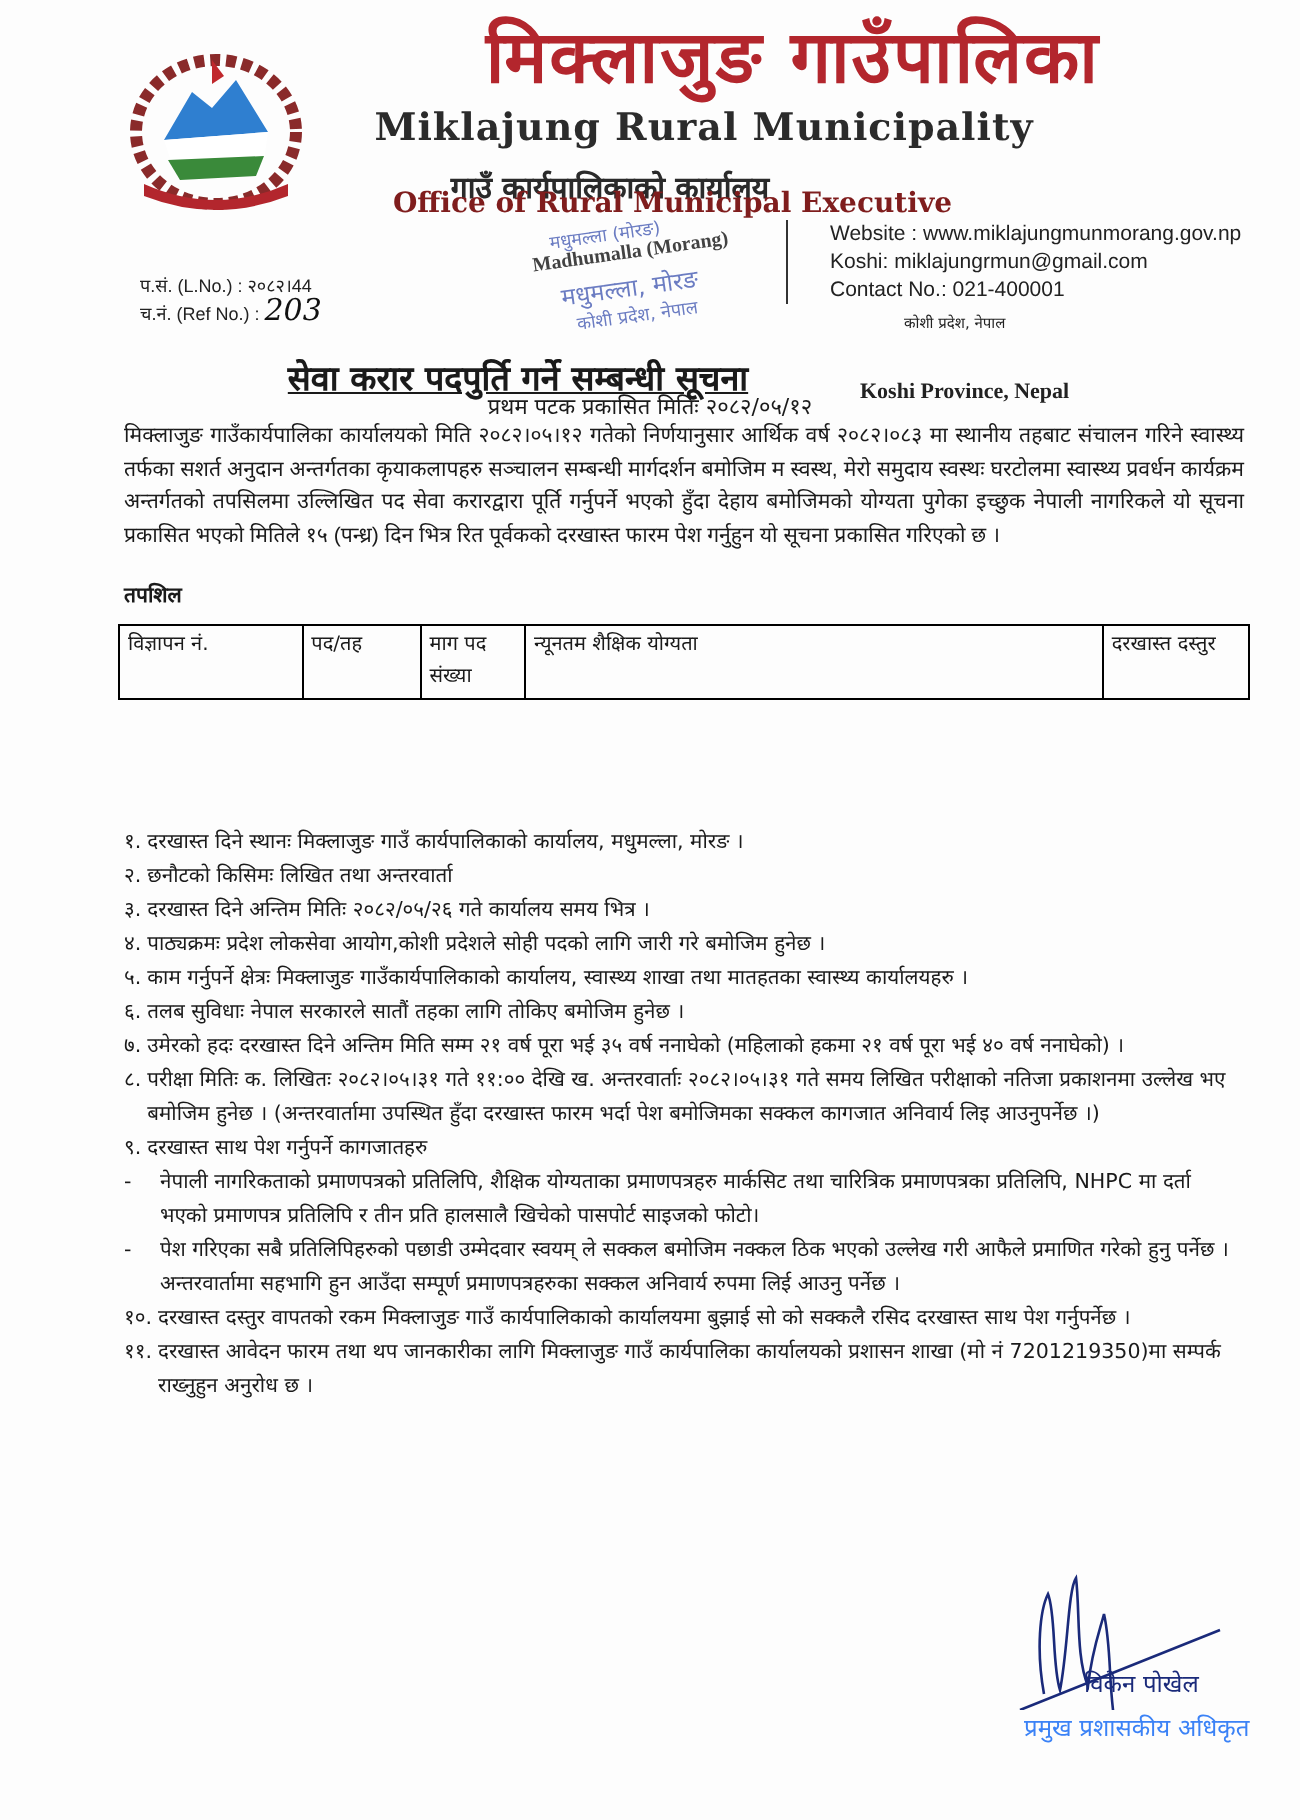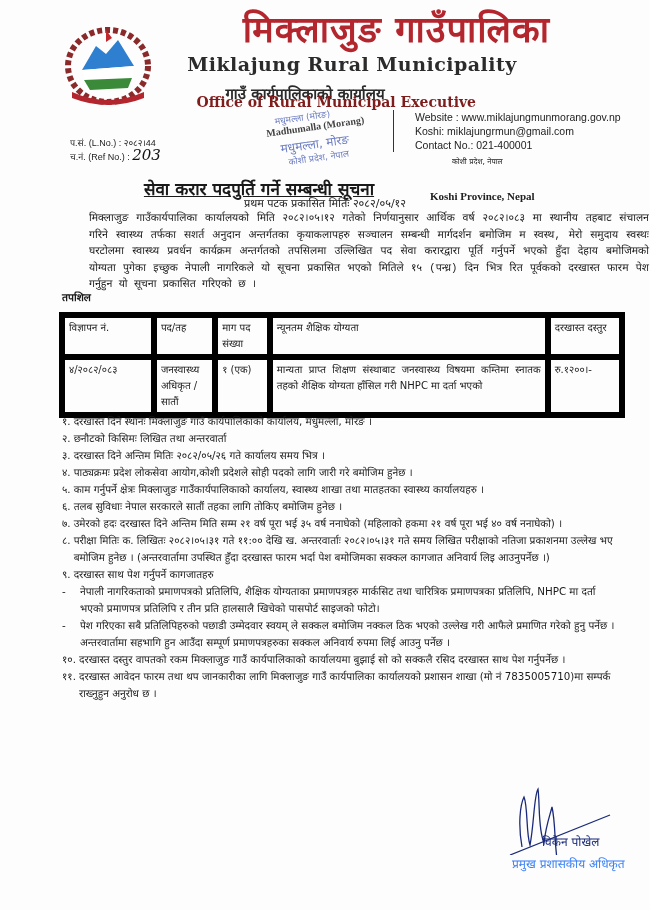--- a/index.html
+++ b/index.html
@@ -22,25 +22,25 @@
   .contact { position:absolute; left:393px; top:110px; border-left:1px solid #333; padding-left:21px; font-family:"Liberation Sans", sans-serif; font-size:10.5px; line-height:14px; color:#222; }
   .prov-np { position:absolute; left:452px; top:156px; font-family:"DejaVu Sans", sans-serif; font-size:7.5px; color:#222; }
   .prov-en { position:absolute; left:430px; top:166px; font-family:"Liberation Serif", serif; font-size:11px; font-weight:bold; color:#222;margin-top:24px; }
 
   .ref { position:absolute; left:70px; top:137px; font-family:"Liberation Sans", sans-serif; font-size:9px; line-height:12px; color:#222; }
   .ref .hand { font-family:"DejaVu Serif", serif; font-size:15px; font-style:italic; color:#111; }
 
   
   .heading { position:absolute; left:0; top:177px; width:518px; text-align:center; font-family:"DejaVu Sans", sans-serif; font-size:17px; font-weight:bold; text-decoration:underline; }
   .subheading { position:absolute; left:0; top:195px; width:650px; text-align:center; font-family:"DejaVu Sans", sans-serif; font-size:11px; }
-  .intro { position:absolute; left:62px; top:210px; width:560px; font-family:Liberation Mono, monospace; font-size:10.6px; line-height:16.5px; text-align:justify;margin-left:27px; }
+  .intro { position:absolute; left:62px; top:210px; width:560px; font-family:Liberation Sans, sans-serif; font-size:10.6px; line-height:16.5px; text-align:justify; }
   .tapsil { position:absolute; left:62px; top:290px; font-family:"DejaVu Sans", sans-serif; font-size:10.5px; font-weight:bold; }
 
   table.posts { position:absolute; left:59px; top:312px; width:566px; border-collapse:collapse; font-family:"DejaVu Sans", sans-serif; font-size:10px; }
-  table.posts td { border:6px solid #000000; vertical-align:top; padding:2px 4px; line-height:16px; }
+  table.posts td { border:1px solid #000000; vertical-align:top; padding:2px 4px; line-height:16px; }
   table.posts td.c1 { width:70px; }
   table.posts td.c2 { width:42px; }
   table.posts td.c3 { width:36px; }
   table.posts td.c4 { width:240px; text-align:justify; }
   table.posts td.c5 { width:54px; }
 
   .list { position:absolute; left:62px; top:413px; width:560px; font-family:"DejaVu Sans", sans-serif; font-size:10.3px; line-height:17px; }
   .list .item { display:flex; }
   .list .num { min-width:0; white-space:nowrap; padding-right:3px; }
   .list .txt { flex:1; }
@@ -105,27 +105,20 @@
 
   <table class="posts">
     <tbody>
         <tr>
       <td class="c1">विज्ञापन नं.</td>
       <td class="c2">पद/तह</td>
       <td class="c3">माग पद संख्या</td>
       <td class="c4">न्यूनतम शैक्षिक योग्यता</td>
       <td class="c5">दरखास्त दस्तुर</td>
     </tr>
-    <tr>
-      <td class="c1">४/२०८२/०८३</td>
-      <td class="c2">जनस्वास्थ्य अधिकृत /सातौं</td>
-      <td class="c3">१ (एक)</td>
-      <td class="c4">मान्यता प्राप्त शिक्षण संस्थाबाट जनस्वास्थ्य विषयमा कम्तिमा स्नातक तहको शैक्षिक योग्यता हाँसिल गरी NHPC मा दर्ता भएको</td>
-      <td class="c5">रु.१२००।-</td>
-    </tr>
   </tbody>
     </table>
 
   <div class="list">
     <div class="item">
         <span class="num">१.</span>
         <span class="txt">दरखास्त दिने स्थानः मिक्लाजुङ गाउँ कार्यपालिकाको कार्यालय, मधुमल्ला, मोरङ ।</span>
       </div>
     <div class="item">
         <span class="num">२.</span>
@@ -166,21 +159,21 @@
     <div class="sub">
         <span class="dash">-</span>
         <span class="txt">पेश गरिएका सबै प्रतिलिपिहरुको पछाडी उम्मेदवार स्वयम् ले सक्कल बमोजिम नक्कल ठिक भएको उल्लेख गरी आफैले प्रमाणित गरेको हुनु पर्नेछ । अन्तरवार्तामा सहभागि हुन आउँदा सम्पूर्ण प्रमाणपत्रहरुका सक्कल अनिवार्य रुपमा लिई आउनु पर्नेछ ।</span>
       </div>
     <div class="item">
         <span class="num">१०.</span>
         <span class="txt">दरखास्त दस्तुर वापतको रकम मिक्लाजुङ गाउँ कार्यपालिकाको कार्यालयमा बुझाई सो को सक्कलै रसिद दरखास्त साथ पेश गर्नुपर्नेछ ।</span>
       </div>
     <div class="item">
         <span class="num">११.</span>
-        <span class="txt">दरखास्त आवेदन फारम तथा थप जानकारीका लागि मिक्लाजुङ गाउँ कार्यपालिका कार्यालयको प्रशासन शाखा (मो नं 7835005710)मा सम्पर्क राख्नुहुन अनुरोध छ ।</span>
+        <span class="txt">दरखास्त आवेदन फारम तथा थप जानकारीका लागि मिक्लाजुङ गाउँ कार्यपालिका कार्यालयको प्रशासन शाखा (मो नं 7201219350)मा सम्पर्क राख्नुहुन अनुरोध छ ।</span>
       </div>
   </div>
 
   <div class="sign-wrap">
     <svg class="sign-svg" width="160" height="70" viewBox="0 0 160 70">
       <path d="M42 62 C38 40 40 20 44 12 C48 22 46 48 50 60 C54 40 54 10 58 4 C60 20 58 44 64 58 C66 40 70 30 72 22 C76 40 74 60 78 80" fill="none" stroke="#1a2a7a" stroke-width="1.3"></path>
       <path d="M30 70 L130 30" fill="none" stroke="#1a2a7a" stroke-width="1.3"></path>
     </svg>
     <div class="sign-name">विकेन पोखेल</div>
     <div class="sign-title">प्रमुख प्रशासकीय अधिकृत</div>

